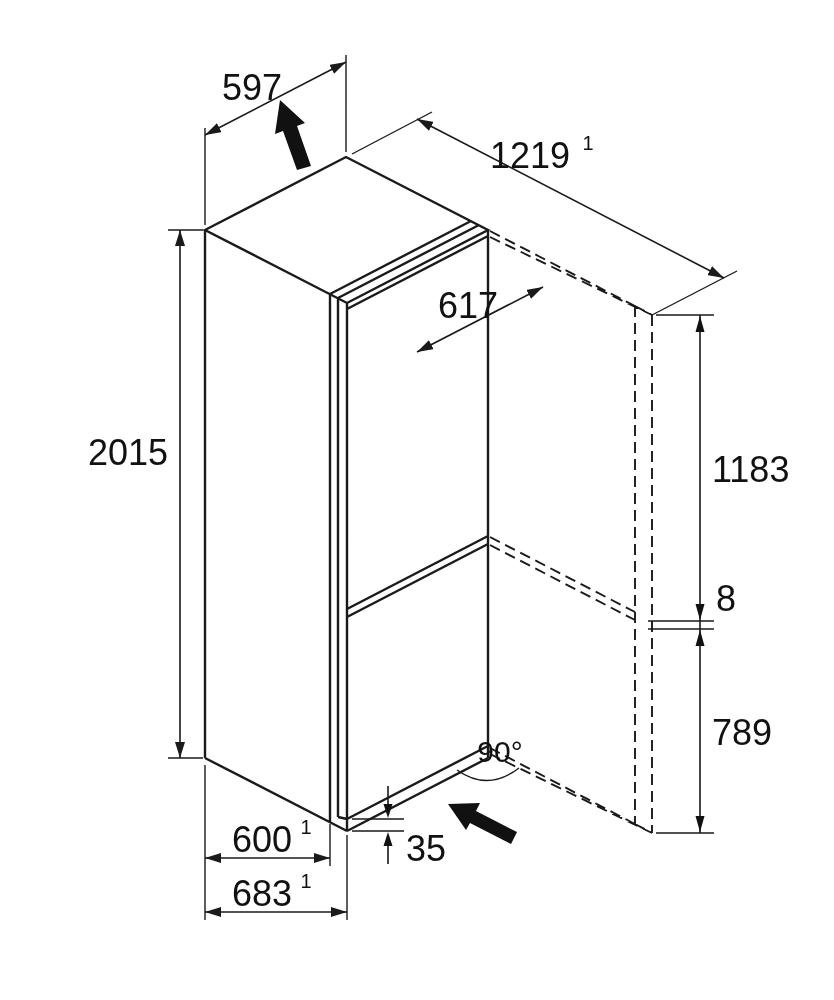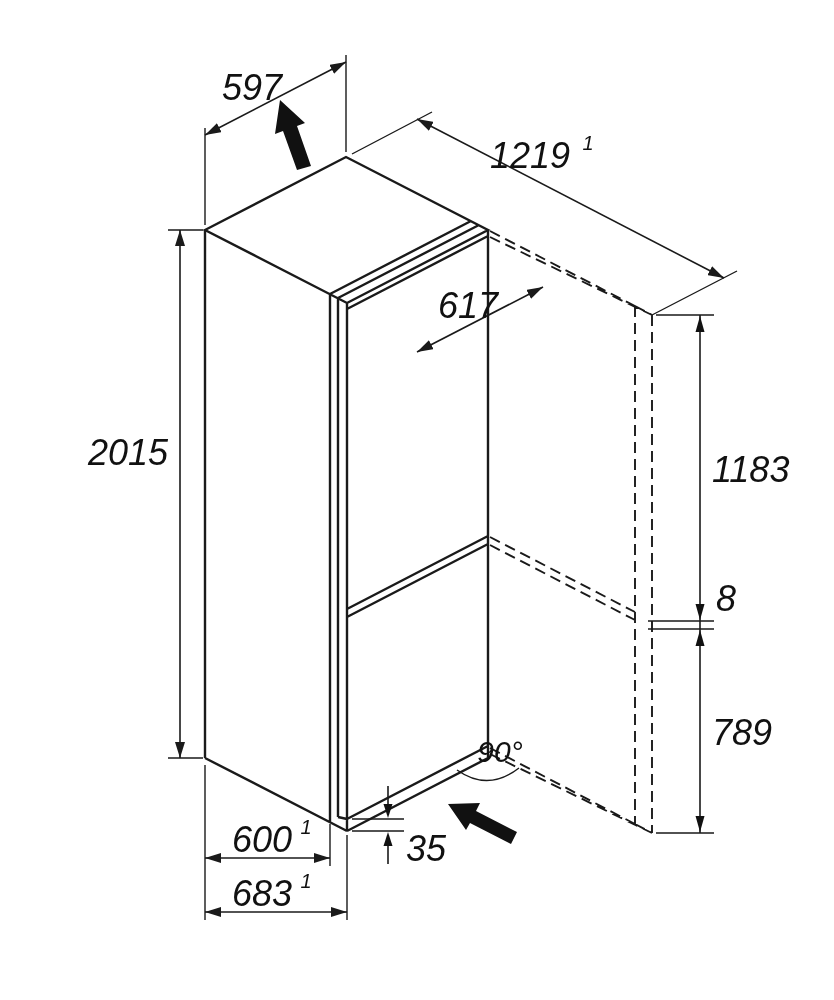--- a/index.html
+++ b/index.html
@@ -2,21 +2,20 @@
 <html><head>
 <meta charset="utf-8">
 <style>
   html,body{margin:0;padding:0;background:#ffffff;}
   .stage{
     position:relative;
     width:834px;height:1000px;
     background:#ffffff;
     font-family:"Liberation Sans", sans-serif;
     overflow:hidden;
-    font-style:italic;
   }
   svg{position:absolute;left:0;top:0;}
   .solid  {stroke:#1a1a1a;stroke-width:2.4;fill:none;stroke-linejoin:miter;stroke-linecap:butt;}
   .dashed {stroke:#1a1a1a;stroke-width:1.9;fill:none;stroke-dasharray:11 6;}
   .dim    {stroke:#1a1a1a;stroke-width:1.6;fill:none;}
   .ext    {stroke:#1a1a1a;stroke-width:1.4;fill:none;}
   .blk    {fill:#111111;stroke:none;}
   text{fill:#111111;}
   .t-dim {font-size:36px;font-family:"Liberation Sans",sans-serif;}
   .t-sup {font-size:20px;font-family:"Liberation Sans",sans-serif;}

